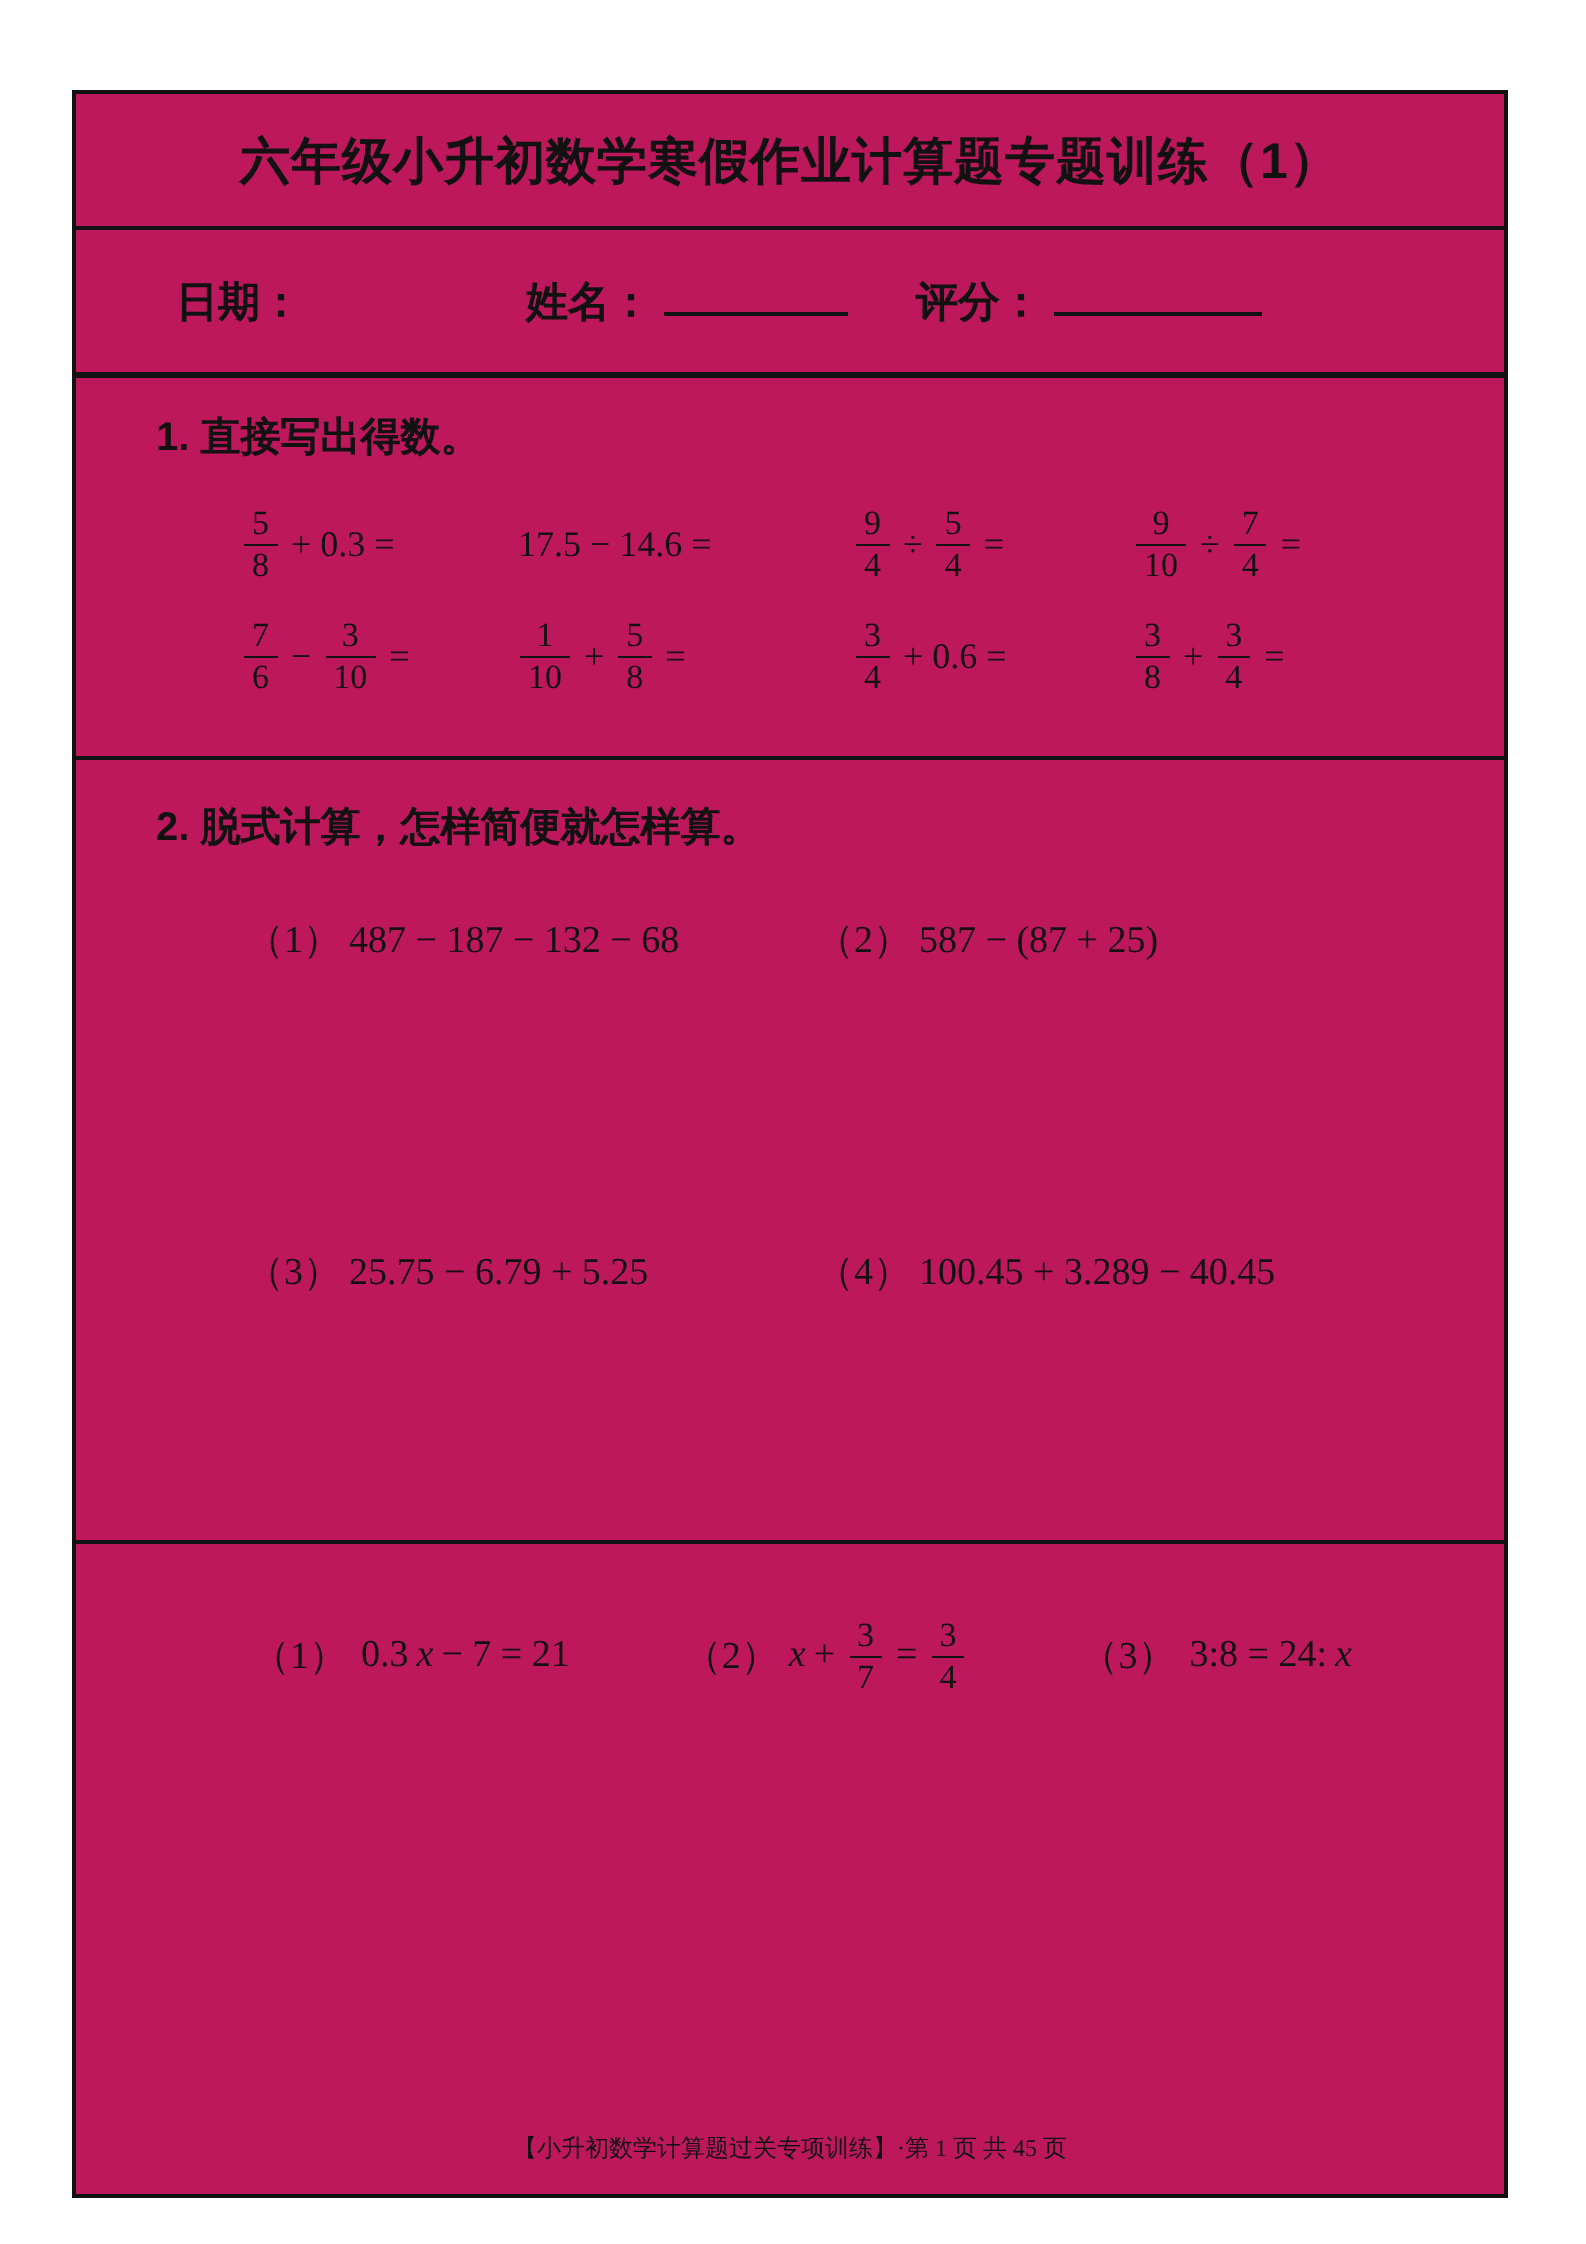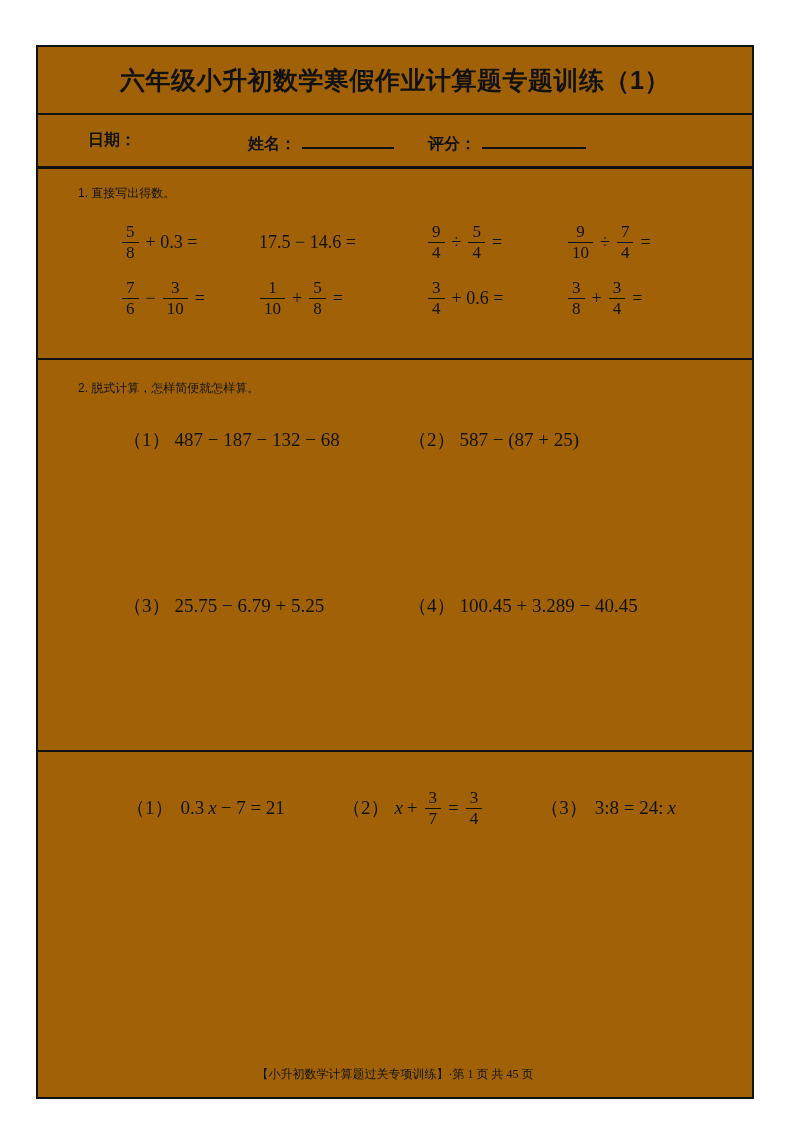--- a/index.html
+++ b/index.html
@@ -1,37 +1,37 @@
 <!DOCTYPE html>
 <html><head>
 <meta charset="utf-8">
 <style>
   html,body{margin:0;padding:0;background:#fff;}
   .page{position:relative;width:793px;height:1122px;background:#ffffff;
         font-family:"Liberation Sans",sans-serif;color:#111;box-sizing:border-box;
         outline:1px solid #ddd;overflow:hidden;}
   .sheet{position:absolute;left:36px;top:45px;width:718px;height:1054px;
-         border:2px solid #111;box-sizing:border-box;display:flex;flex-direction:column;background:#a16207;}
+         border:2px solid #111;box-sizing:border-box;display:flex;flex-direction:column;background:#be185d;}
 
   .title-row{height:68px;border-bottom:2px solid #111;display:flex;align-items:center;justify-content:center;box-sizing:border-box;}
   .title{font-size:25px;font-weight:bold;letter-spacing:0.5px;}
 
-  .info-row{height:54px;border-bottom:3px solid #111;display:flex;align-items:center;box-sizing:border-box;
-            font-size:16px;font-weight:bold;}
+  .info-row{height:74px;border-bottom:3px solid #111;display:flex;align-items:center;box-sizing:border-box;
+            font-size:21px;font-weight:bold;}
   .info-label{white-space:nowrap;}
   .info-date{margin-left:50px;}
   .info-name{margin-left:112px;}
   .info-score{margin-left:34px;}
   .blank{display:inline-block;border-bottom:2px solid #111;height:20px;vertical-align:baseline;margin-left:6px;}
   .blank-name{width:92px;}
   .blank-score{width:104px;}
   .info-group{display:inline-flex;align-items:baseline;}
 
   .sec{box-sizing:border-box;}
-  .sec-heading{font-size:12px;font-weight:normal;}
+  .sec-heading{font-size:20px;font-weight:bold;}
   .sec1{height:191px;border-bottom:2px solid #111;padding:16px 28px 0 40px;}
   .calc-grid{display:grid;grid-template-columns:138px 168px 140px auto;row-gap:16px;
              margin-top:20px;margin-left:40px;}
   .prob{display:flex;align-items:center;font-size:18px;font-family:"Liberation Serif",serif;}
 
   .frac{display:inline-flex;flex-direction:column;align-items:center;text-align:center;
         margin:0 4px;font-family:"Liberation Serif",serif;font-size:17px;line-height:1.15;}
   .fnum{display:block;padding:0 4px;}
   .fden{display:block;border-top:1.5px solid #111;padding:0 4px;}
   .mtext{font-family:"Liberation Serif",serif;margin:0 3px;white-space:pre;}

